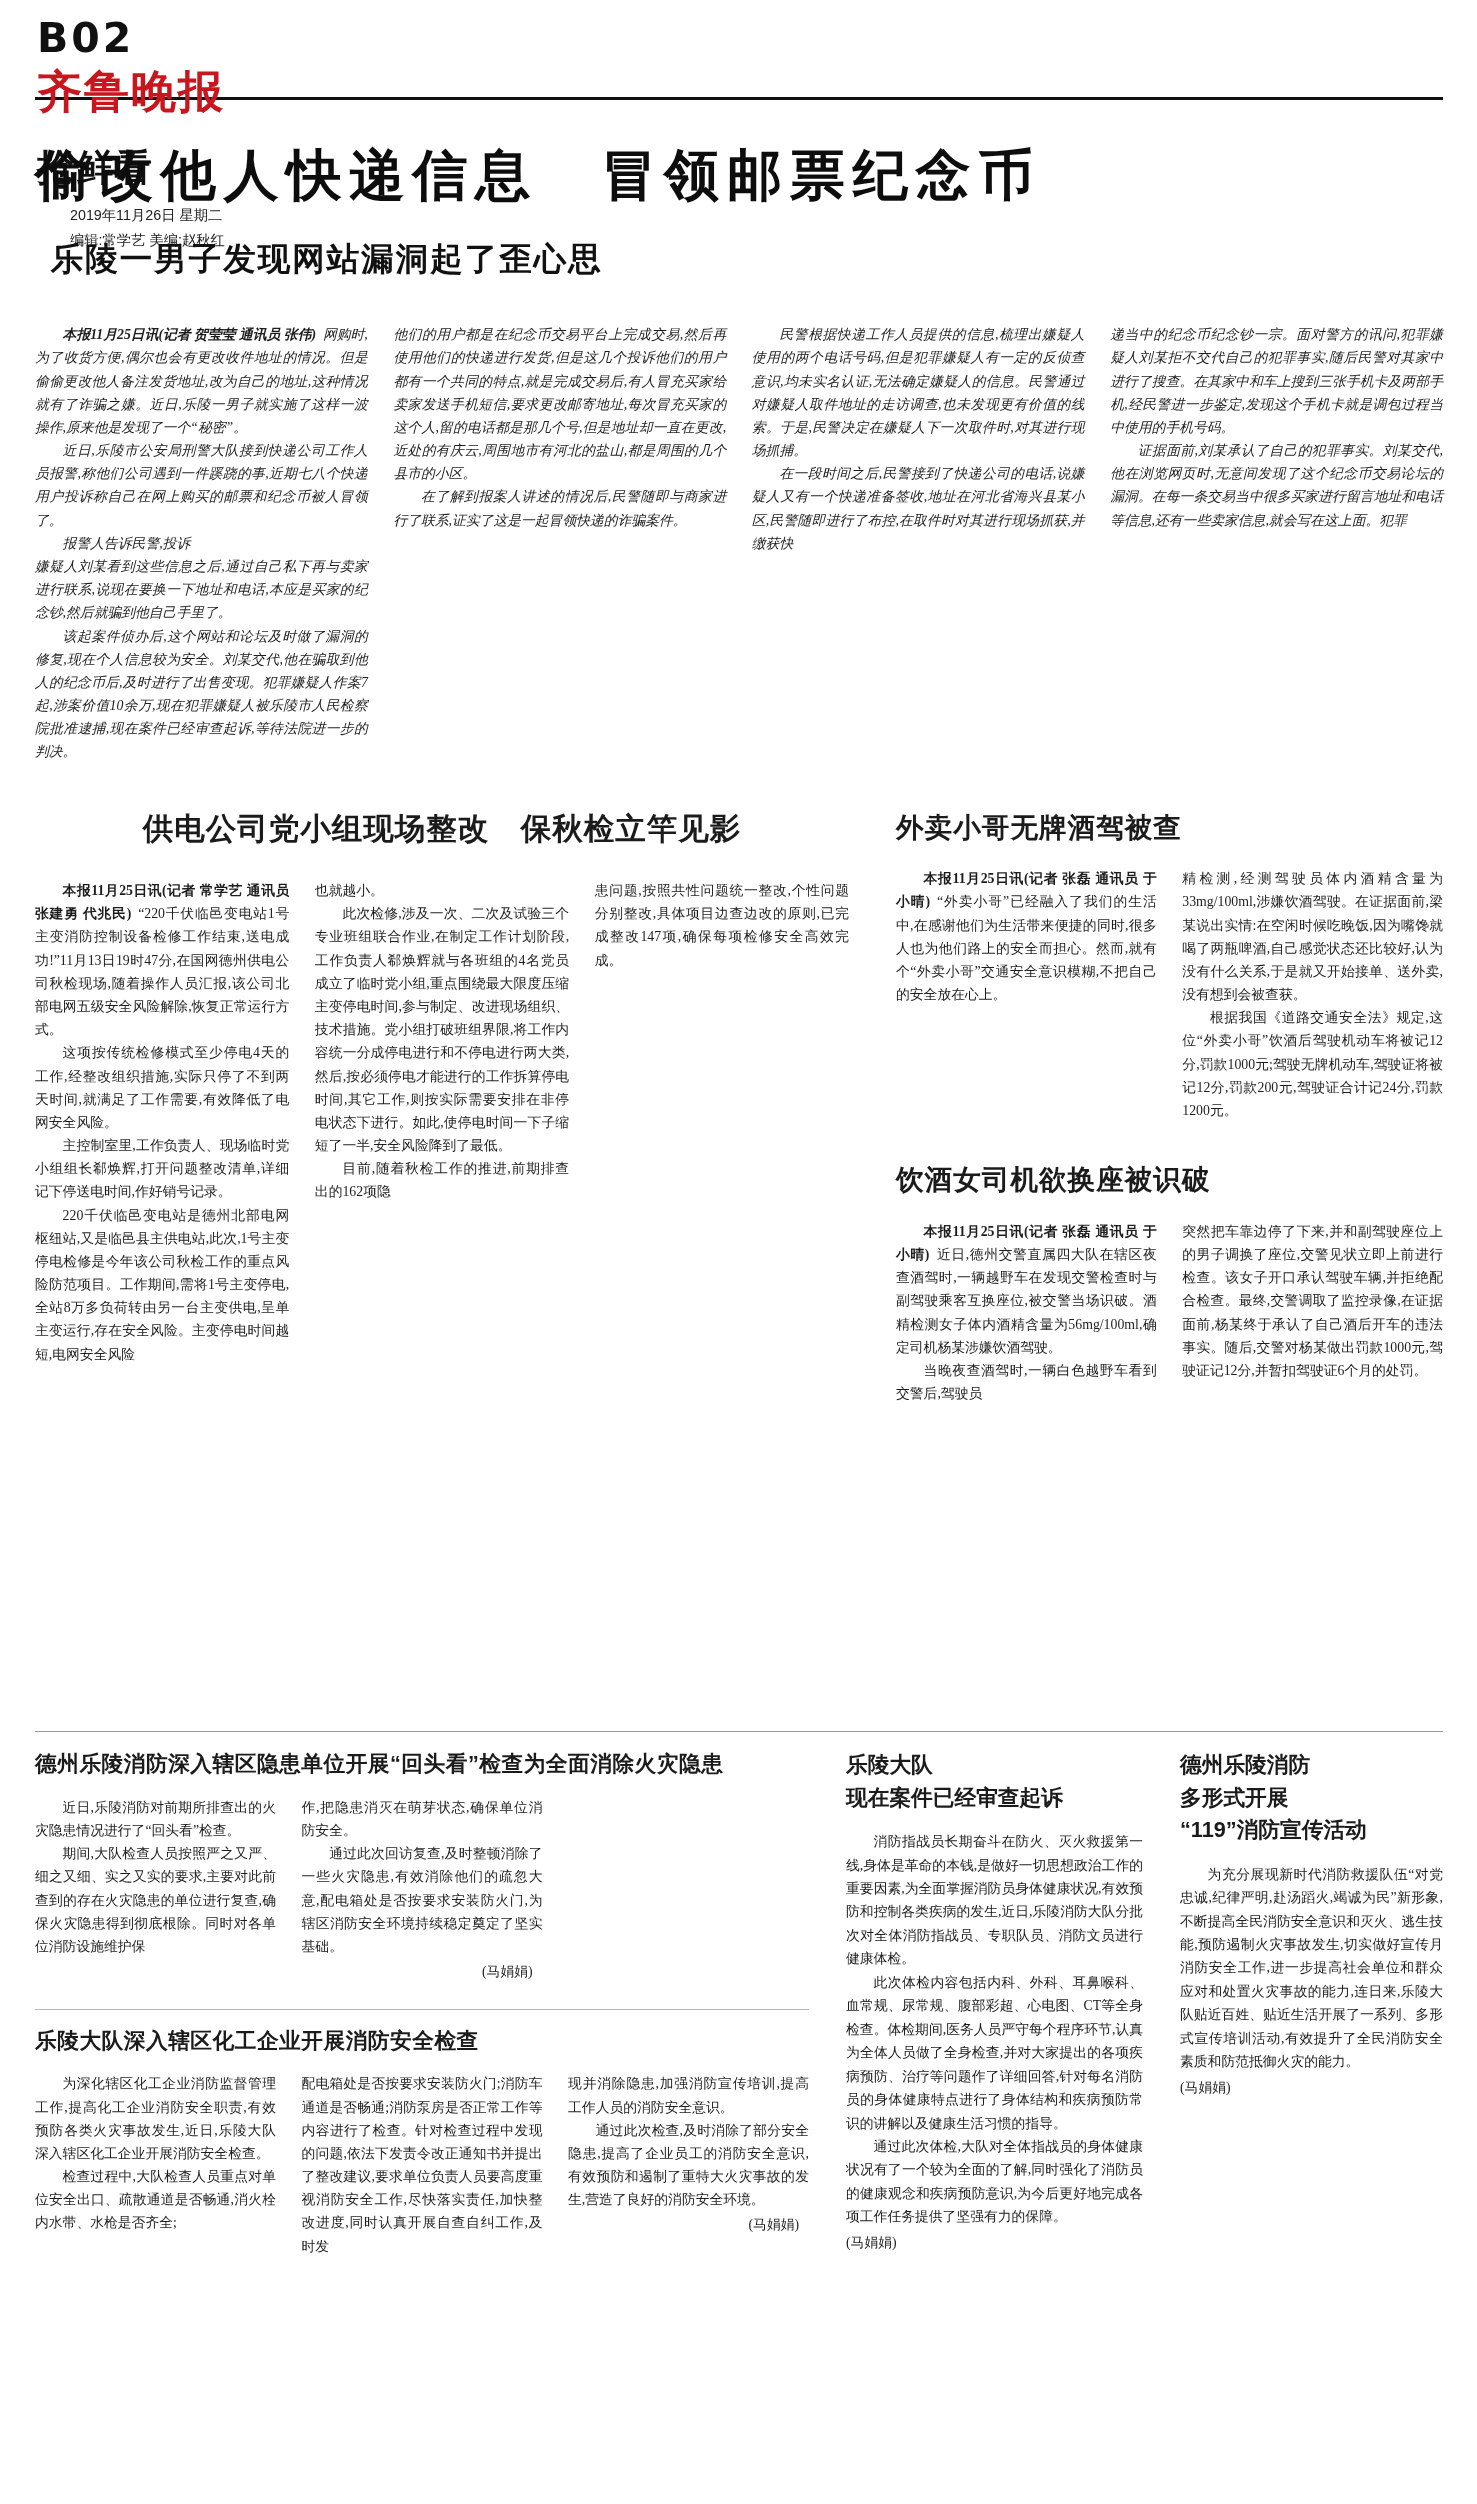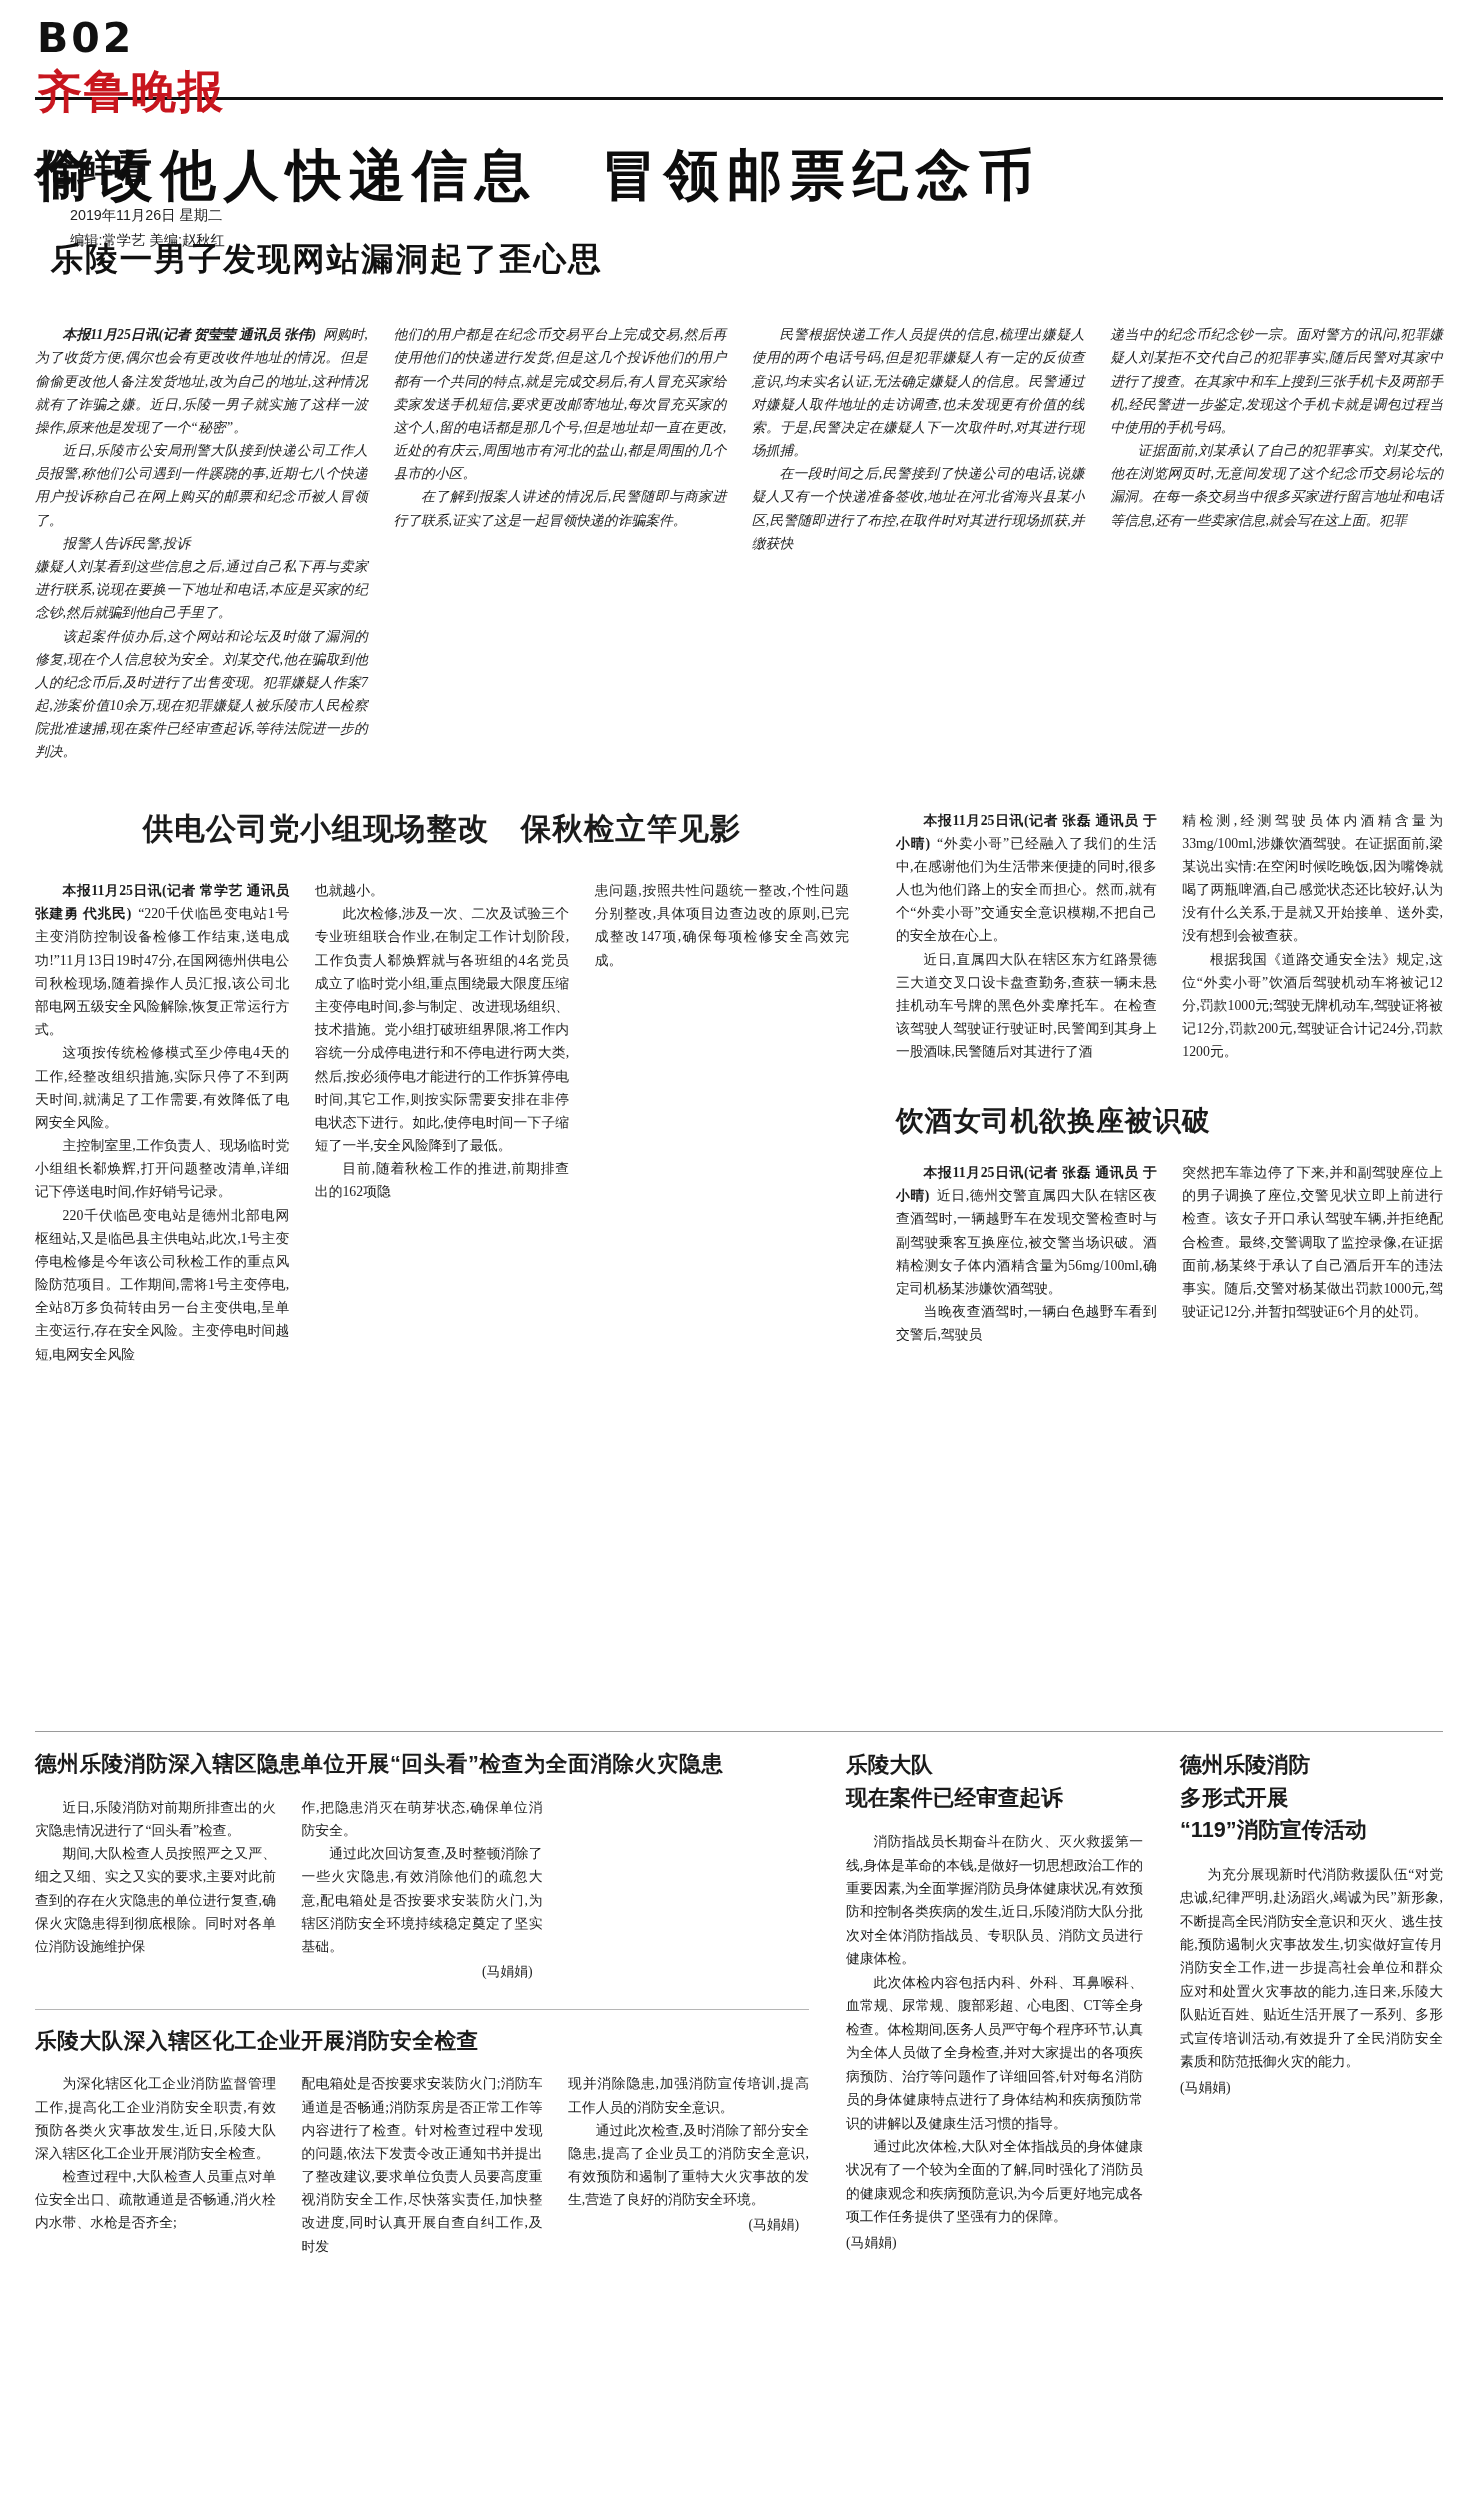--- a/index.html
+++ b/index.html
@@ -166,26 +166,24 @@
             </div>
         </div>
         <div class="col">
           <p class="cont">患问题,按照共性问题统一整改,个性问题分别整改,具体项目边查边改的原则,已完成整改147项,确保每项检修安全高效完成。</p>
         </div>
       </div>
     </div>
 
     <div class="mid-right">
       <article class="article">
+        <h3 class="side-headline">外卖小哥无牌酒驾被查</h3>
         <div class="cols cols-2">
           <div class="col">
             <p class="para"><b class="dl">本报11月25日讯(记者 张磊 通讯员 于小晴)</b><span>“外卖小哥”已经融入了我们的生活中,在感谢他们为生活带来便捷的同时,很多人也为他们路上的安全而担心。然而,就有个“外卖小哥”交通安全意识模糊,不把自己的安全放在心上。</span></p>
-            <div>
-                <p class="para">近日,直属四大队在辖区东方红路景德三大道交叉口设卡盘查勤务,查获一辆未悬挂机动车号牌的黑色外卖摩托车。在检查该驾驶人驾驶证行驶证时,民警闻到其身上一股酒味,民警随后对其进行了酒</p>
-              </div>
           </div>
           <div class="col">
             <p class="cont">精检测,经测驾驶员体内酒精含量为33mg/100ml,涉嫌饮酒驾驶。在证据面前,梁某说出实情:在空闲时候吃晚饭,因为嘴馋就喝了两瓶啤酒,自己感觉状态还比较好,认为没有什么关系,于是就又开始接单、送外卖,没有想到会被查获。</p>
             <div>
                 <p class="para">根据我国《道路交通安全法》规定,这位“外卖小哥”饮酒后驾驶机动车将被记12分,罚款1000元;驾驶无牌机动车,驾驶证将被记12分,罚款200元,驾驶证合计记24分,罚款1200元。</p>
               </div>
           </div>
         </div>
       </article>
 

